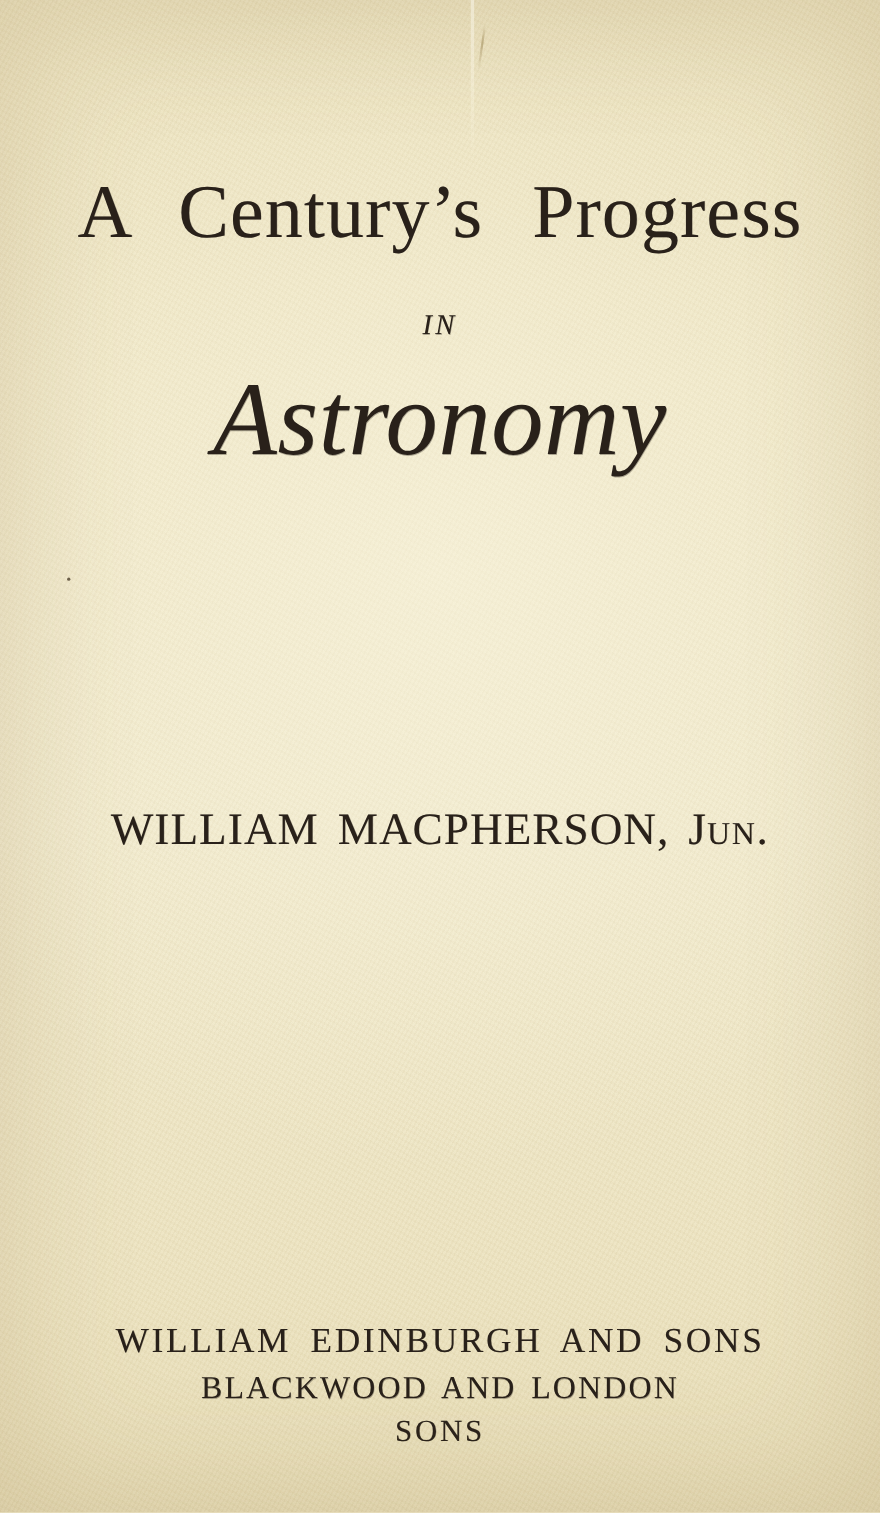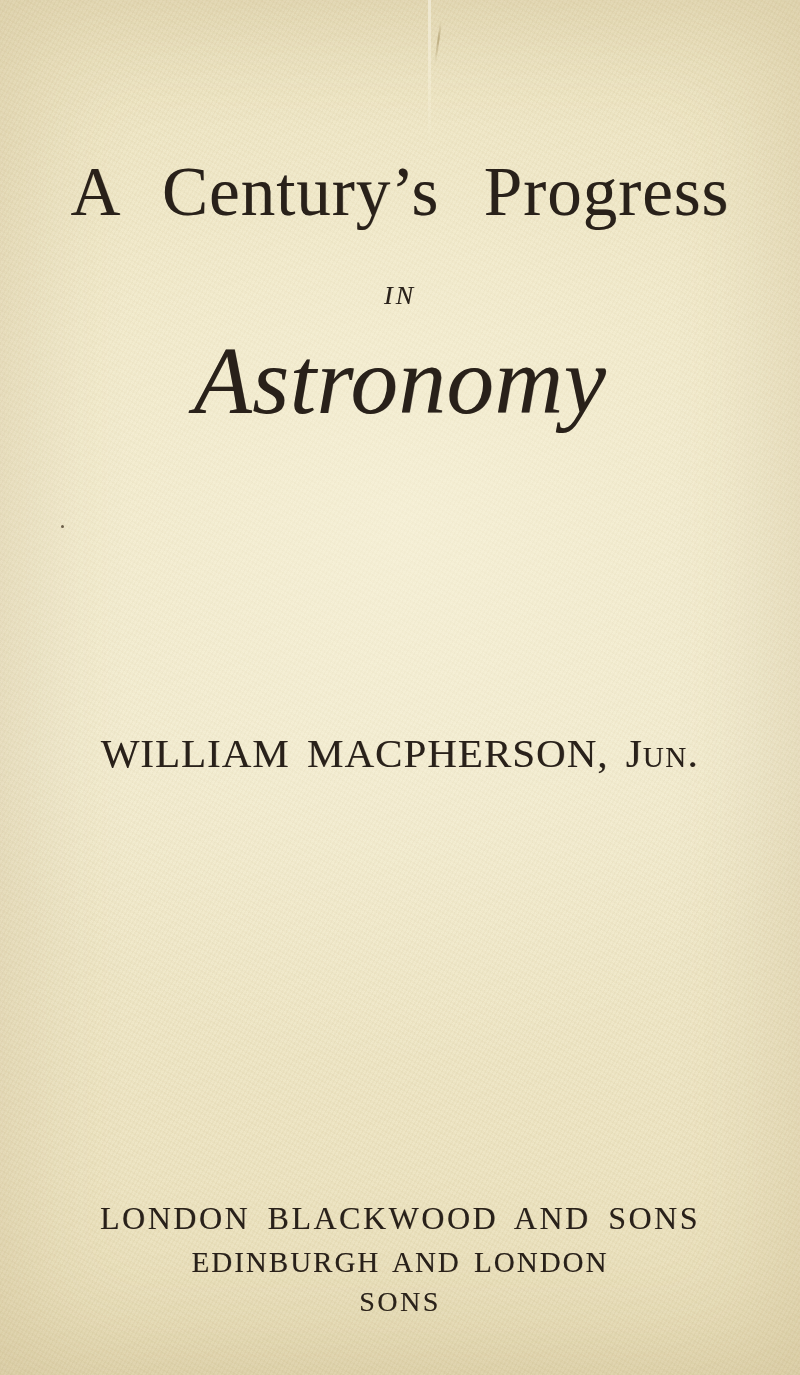--- a/index.html
+++ b/index.html
@@ -126,19 +126,19 @@
   <div class="speck"></div>
 
   <h1 class="textline title">A Century’s Progress</h1>
 
   <div class="textline connector">IN</div>
 
   <div class="textline subject">Astronomy</div>
 
   <div class="textline author"><span>WILLIAM MACPHERSON, J</span><span class="sc">un.</span></div>
 
-  <div class="textline publisher">LONDON BLACKWOOD AND SONS</div>
+  <div class="textline publisher">WILLIAM EDINBURGH AND SONS</div>
 
-  <div class="textline pub-city">EDINBURGH AND LONDON</div>
+  <div class="textline pub-city">BLACKWOOD AND LONDON</div>
 
   <div class="textline year">SONS</div>
 
 </div>
 
 </body></html>

